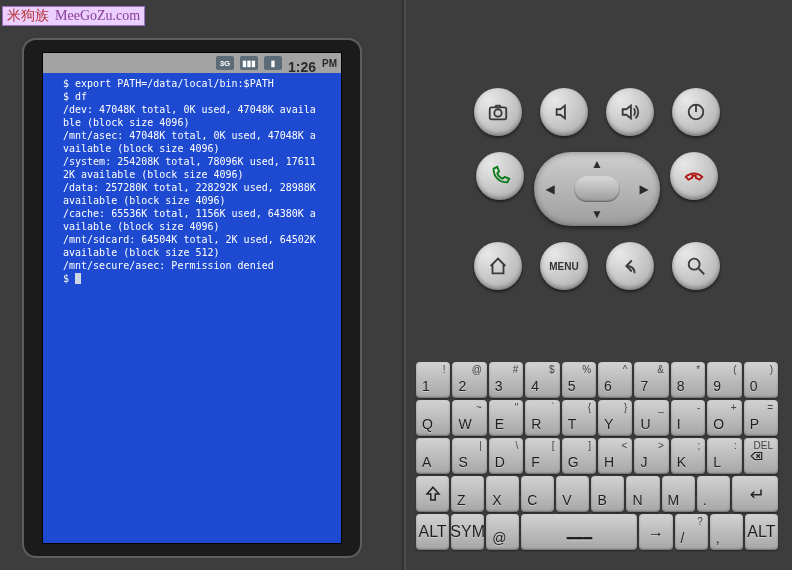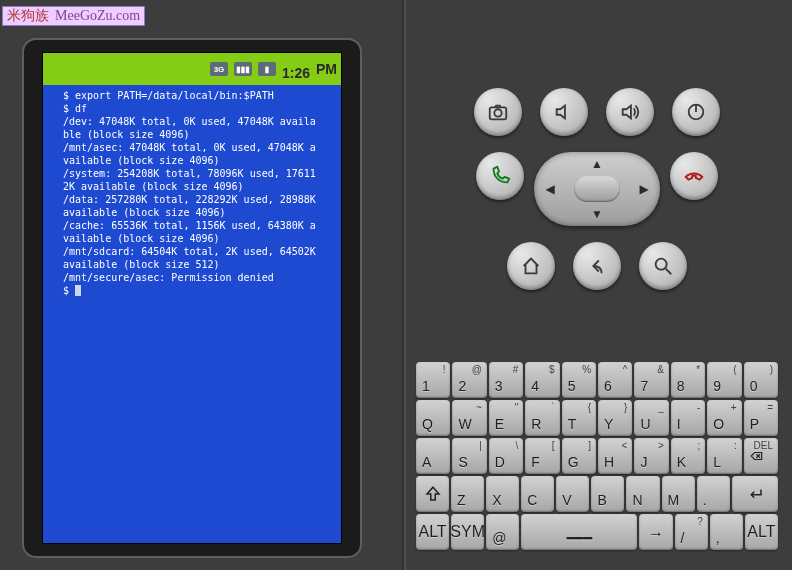--- a/index.html
+++ b/index.html
@@ -7,21 +7,21 @@
   
   .watermark{position:absolute;top:6px;left:2px;background:#ebd0ff;border:1px solid #9b6ec8;color:#8a3d9b;font-family:"Comic Sans MS",cursive;font-size:14px;padding:0 4px;z-index:20;}
   .watermark .cn{color:#b63333;margin-right:6px;}
   
   .workspace{position:absolute;top:0;left:0;right:0;bottom:0;display:flex;}
   .left-col{width:380px;padding:38px 0 0 22px;}
   .right-col{flex:1;position:relative;}
   
   .phone{width:340px;height:520px;background:#1b1b1b;border:2px solid #5e5e5e;border-radius:14px;box-sizing:border-box;display:flex;flex-direction:column;padding:12px 18px;}
   .phone .screen{flex:1;background:#1e4ad1;display:flex;flex-direction:column;border:1px solid #000;}
-  .statusbar{height:32px;background:#84cc16;display:flex;justify-content:flex-end;align-items:center;gap:6px;padding:0 4px;font-size:11px;font-weight:bold;color:#2a2a2a;}
+  .statusbar{height:20px;background:#a3a3a3;display:flex;justify-content:flex-end;align-items:center;gap:6px;padding:0 4px;font-size:11px;font-weight:bold;color:#2a2a2a;}
   .sb-ic{width:18px;height:14px;background:#5b6b78;border-radius:2px;font-size:8px;color:#fff;display:flex;align-items:center;justify-content:center;}
   .term{flex:1;font-family:"DejaVu Sans Mono",Menlo,monospace;font-size:10px;line-height:13px;color:#fff;padding:4px 20px;white-space:pre-wrap;word-break:break-all;}
   .cursor{display:inline-block;width:6px;height:11px;background:#ccd8e6;vertical-align:text-bottom;}
   
   .divider{position:absolute;left:0;top:0;bottom:0;width:4px;background:linear-gradient(to right,#2a2a2a,#555);}
   
   .hw-panel{position:absolute;top:88px;left:50%;transform:translateX(-50%);width:320px;}
   .hw-row{display:flex;justify-content:center;gap:18px;margin-bottom:16px;}
   .hbtn{width:48px;height:48px;border-radius:50%;background:radial-gradient(circle at 30% 25%,#e8e8e8,#a8a8a8);box-shadow:inset 0 -2px 4px rgba(0,0,0,.35),0 2px 3px rgba(0,0,0,.5);display:flex;align-items:center;justify-content:center;color:#333;font-size:18px;cursor:pointer;}
   .hbtn svg{width:22px;height:22px;stroke:#3a3a3a;stroke-width:2;fill:none;}
@@ -57,21 +57,21 @@
 
 <div class="workspace">
   <div class="left-col">
     <div class="phone">
       <div class="screen">
         <div class="statusbar">
           <div class="sb-ic">3G</div>
           <div class="sb-ic">▮▮▮</div>
           <div class="sb-ic">▮</div>
           <span style="font-size:14px;margin-top:8px;">1:26</span>
-          <span style="font-size:14px;">PM</span>
+          <span style="font-size:10px;">PM</span>
         </div>
         <div class="term" id="term"><div>$ export PATH=/data/local/bin:$PATH</div><div>$ df</div><div>/dev: 47048K total, 0K used, 47048K available (block size 4096)</div><div>/mnt/asec: 47048K total, 0K used, 47048K available (block size 4096)</div><div>/system: 254208K total, 78096K used, 176112K available (block size 4096)</div><div>/data: 257280K total, 228292K used, 28988K available (block size 4096)</div><div>/cache: 65536K total, 1156K used, 64380K available (block size 4096)</div><div>/mnt/sdcard: 64504K total, 2K used, 64502K available (block size 512)</div><div>/mnt/secure/asec: Permission denied</div><div>$ <span class="cursor"></span></div></div>
       </div>
     </div>
   </div>
 
   <div class="right-col">
     <div class="divider"></div>
 
     <div class="hw-panel">
@@ -122,20 +122,23 @@
             </svg>
           </div>
       </div>
       <div class="hw-row">
         <div class="hbtn">
             <svg viewBox="0 0 24 24">
               <path d="M4 12l8-8 8 8"></path>
               <path d="M6 10v10h12V10"></path>
             </svg>
           </div>
+        <div class="hbtn menu">
+            <span>MENU</span>
+          </div>
         <div class="hbtn">
             <svg viewBox="0 0 24 24">
               <path d="M14 6l-6 6 6 6"></path>
               <path d="M8 12c7 0 9 3 9 8"></path>
             </svg>
           </div>
         <div class="hbtn">
             <svg viewBox="0 0 24 24">
               <circle cx="10" cy="10" r="6"></circle>
               <line x1="15" y1="15" x2="21" y2="21"></line>

